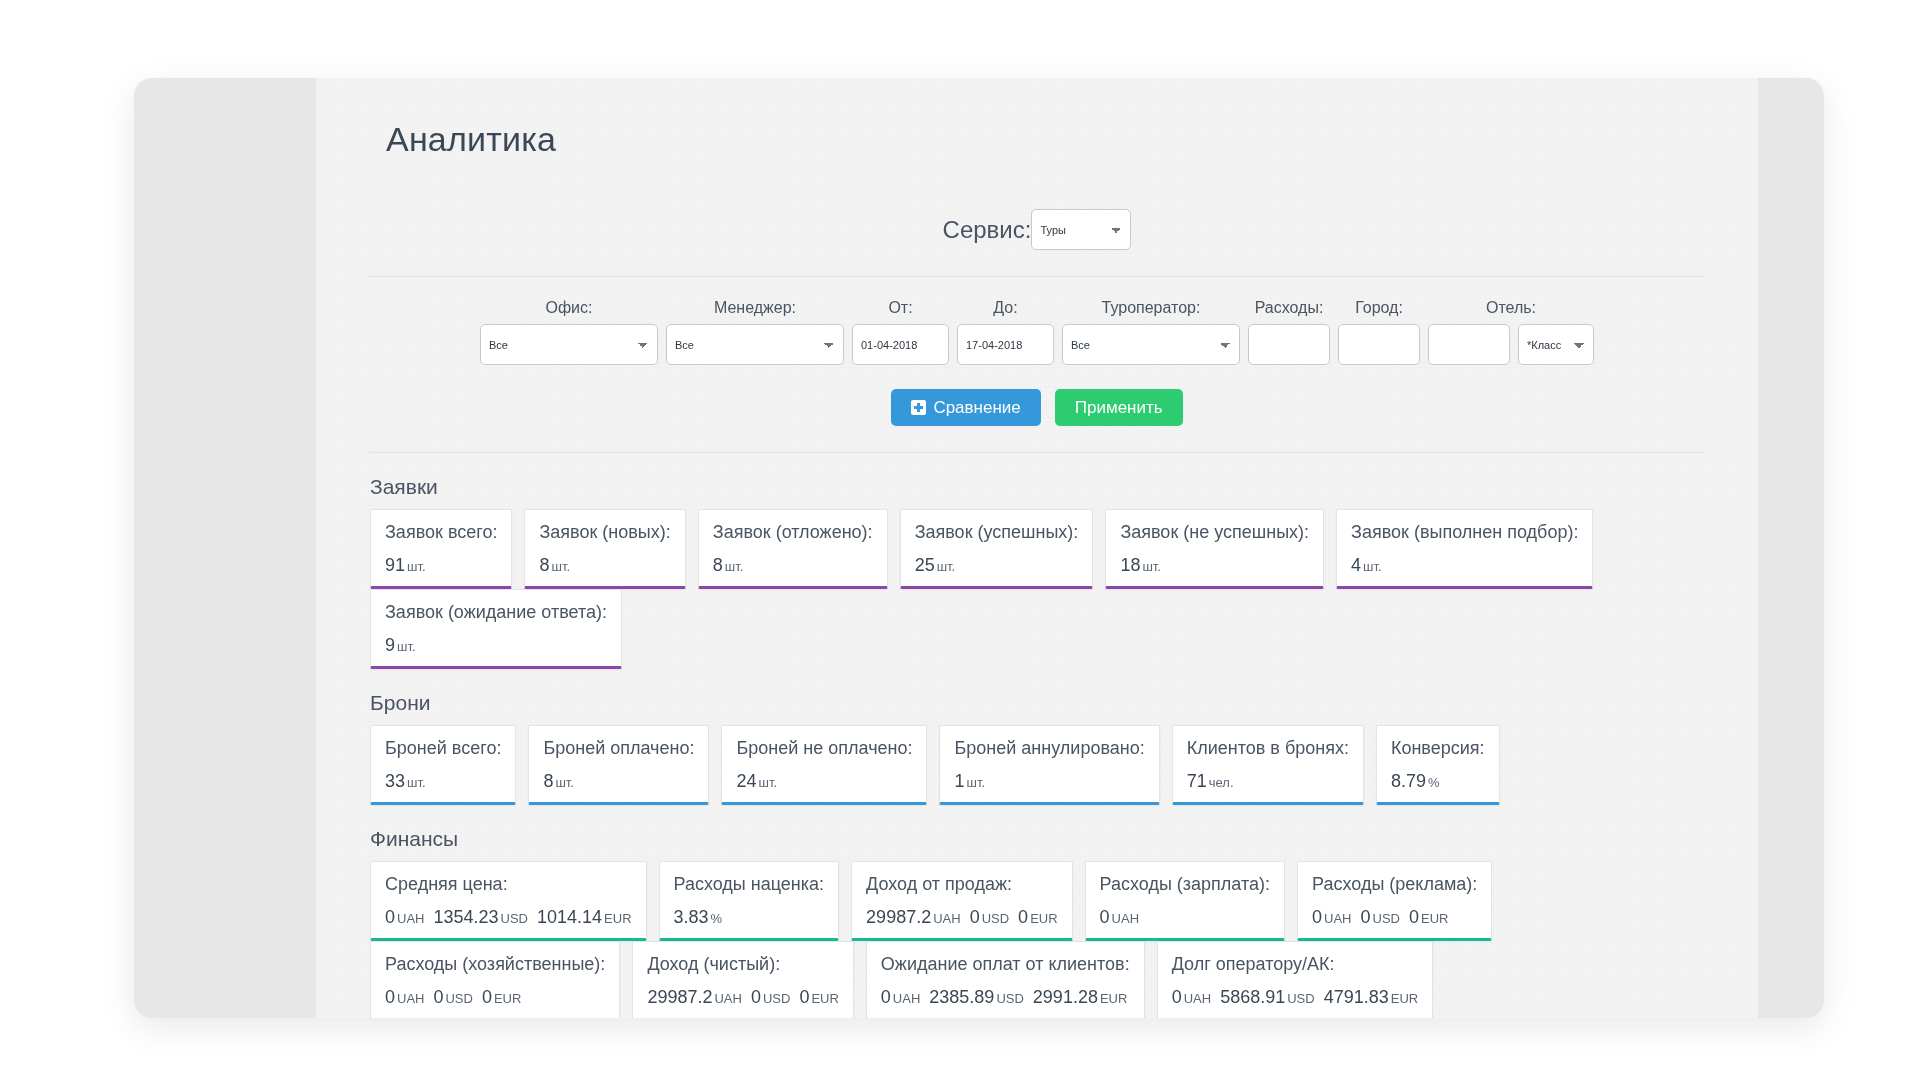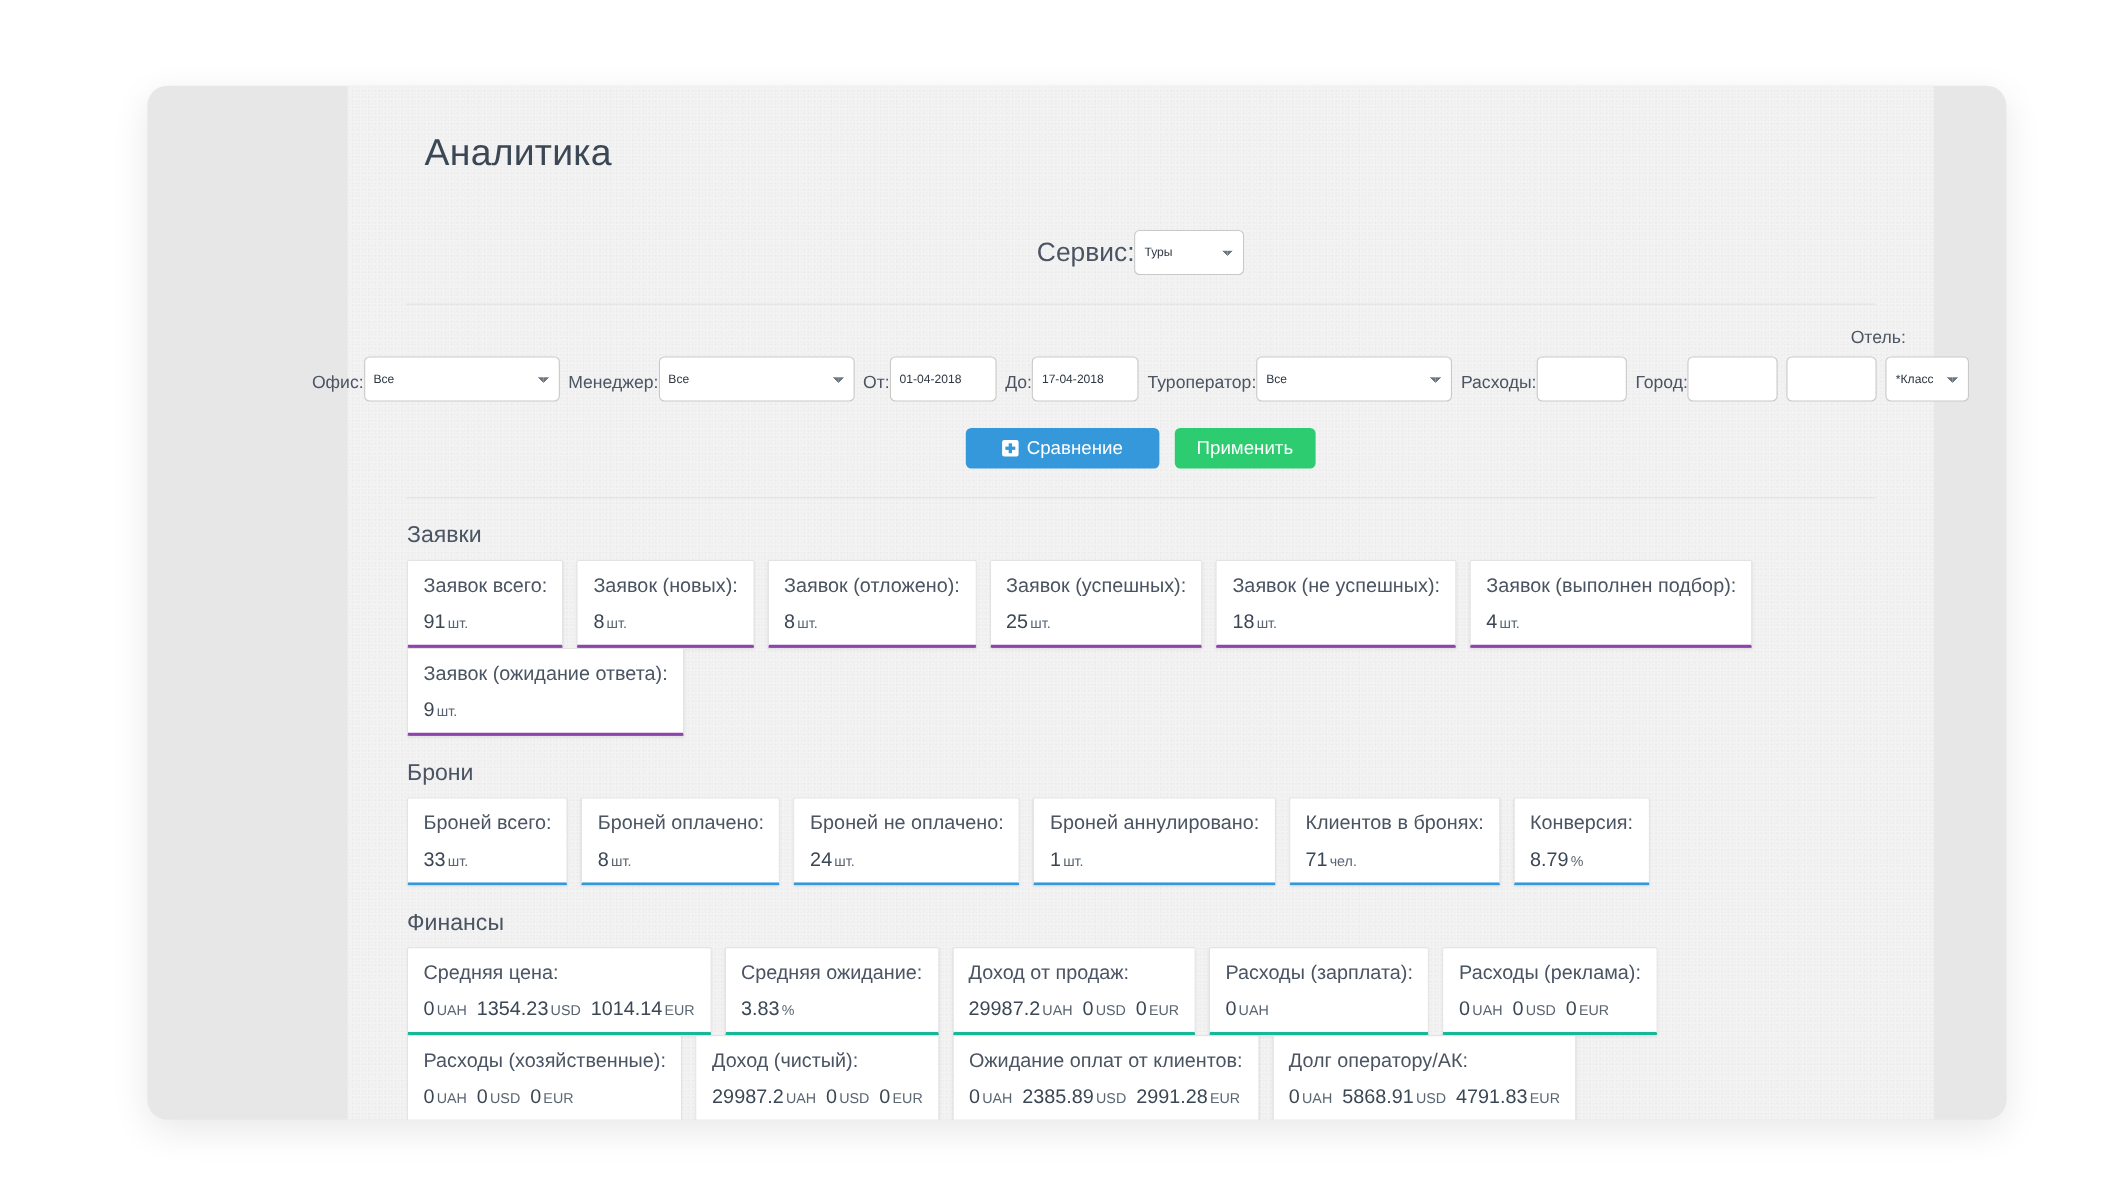--- a/index.html
+++ b/index.html
@@ -105,21 +105,21 @@
     border-bottom: 1px solid #e2e2e2;
     margin: 0 5px 0 5px;
     padding-bottom: 26px;
   }
   #filter-fields {
     display: flex;
     justify-content: center;
     align-items: flex-end;
     gap: 8px;
   }
-  .field { display: flex; align-items: flex-end; }
+  .field { display: flex; flex-direction: column; align-items: center; }
   .field-label {
     font-size: 16px;
     color: #4a5462;
     margin-bottom: 7px;
     white-space: nowrap;
   }
 
   .w-office   { width: 178px; }
   .w-manager  { width: 178px; }
   .w-date     { width: 97px; }
@@ -137,21 +137,21 @@
     justify-content: center;
     gap: 14px;
     padding-top: 24px;
   }
   .btn {
     border: none;
     border-radius: 5px;
     color: #ffffff;
     font-size: 17px;
     font-family: "Liberation Sans", sans-serif;
-    padding: 10px 33px;
+    padding: 10px 20px;
     cursor: pointer;
     display: inline-flex;
     align-items: center;
     gap: 7px;
     line-height: 1;
   }
   #compare-button { background: #3498db; }
   #apply-button   { background: #2ecc71; padding: 10px 20px; }
   .plus-icon {
     display: inline-block;
@@ -363,21 +363,21 @@
             </div>
           </div>
           <div class="section">
             <h2 class="section-title">Финансы</h2>
             <div class="card-row">
               <div class="card accent-finance">
                 <div class="card-title">Средняя цена:</div>
                 <div class="card-value"><span>0</span><span class="unit">UAH</span><span>1354.23</span><span class="unit">USD</span><span>1014.14</span><span class="unit">EUR</span></div>
               </div>
               <div class="card accent-finance">
-                <div class="card-title">Средняя ожидание:</div>
+                <div class="card-title">Расходы наценка:</div>
                 <div class="card-value"><span>3.83</span><span class="unit">%</span></div>
               </div>
               <div class="card accent-finance">
                 <div class="card-title">Доход от продаж:</div>
                 <div class="card-value"><span>29987.2</span><span class="unit">UAH</span><span>0</span><span class="unit">USD</span><span>0</span><span class="unit">EUR</span></div>
               </div>
               <div class="card accent-finance">
                 <div class="card-title">Расходы (зарплата):</div>
                 <div class="card-value"><span>0</span><span class="unit">UAH</span></div>
               </div>

